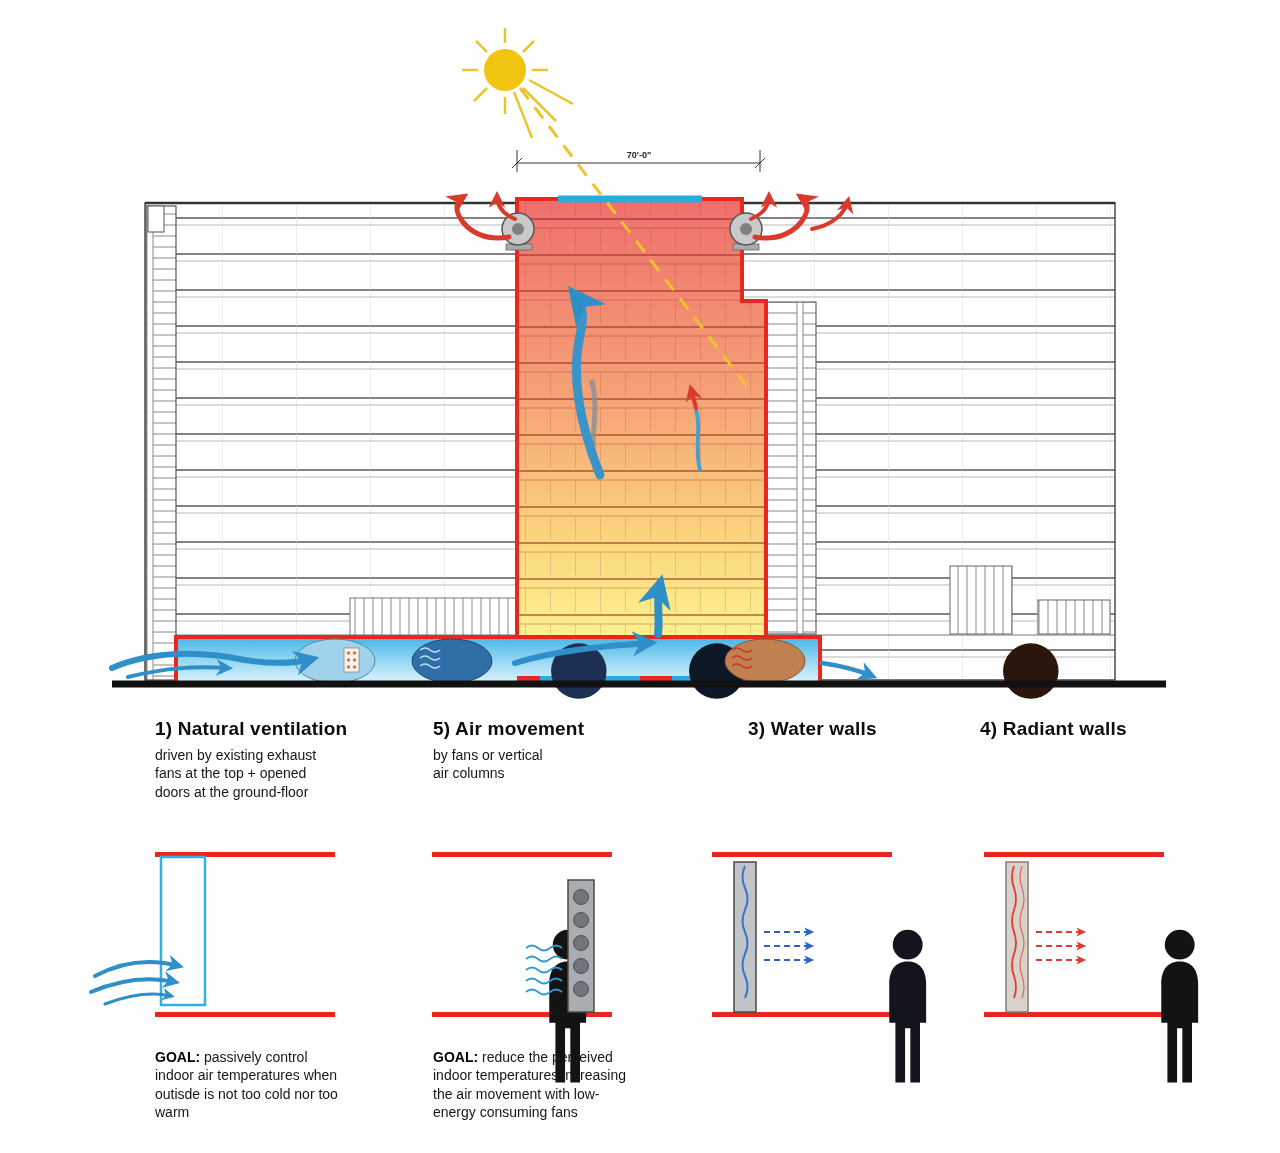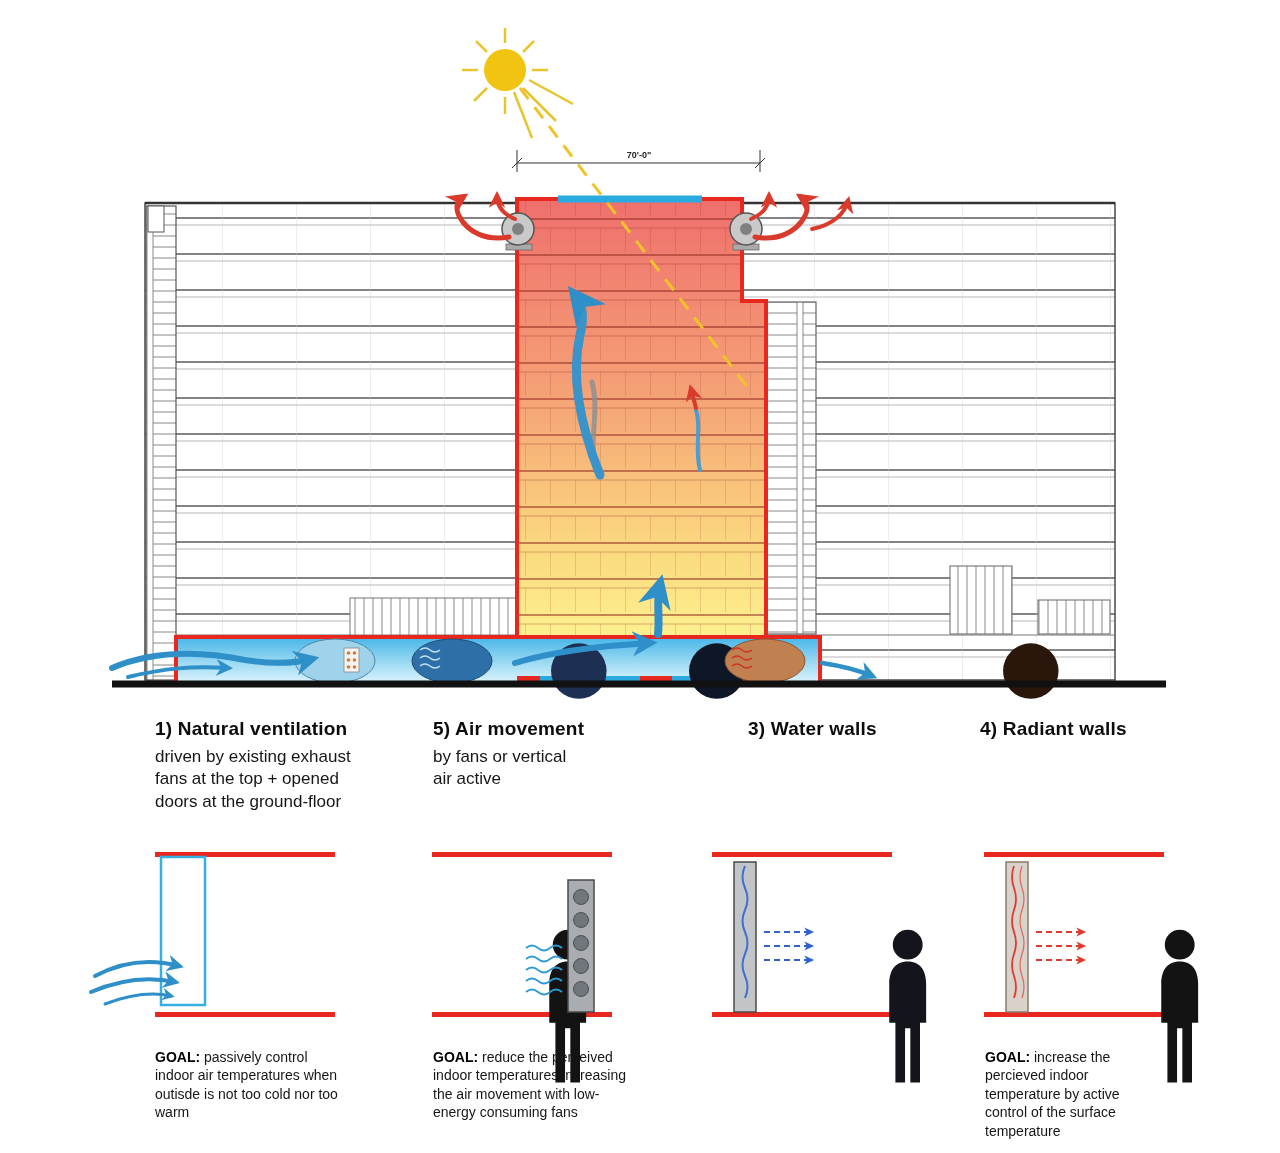--- a/index.html
+++ b/index.html
@@ -1,21 +1,21 @@
 <!DOCTYPE html>
 <html><head>
 <meta charset="utf-8">
 <style>
   html,body{margin:0;padding:0;background:#fff;}
   .canvas{position:relative;width:1280px;height:1153px;background:#fff;overflow:hidden;
           font-family:"Liberation Sans","DejaVu Sans",sans-serif;color:#111;}
   .bldg-svg{position:absolute;left:0;top:0;}
   .col{position:absolute;top:718px;}
   .col h2{margin:0;font-size:19px;font-weight:bold;color:#0c0c0c;letter-spacing:.2px;}
-  .col .sub{margin:6px 0 0 0;font-size:17px;line-height:1.32;white-space:pre-line;color:#161616;}
+  .col .sub{margin:6px 0 0 0;font-size:14px;line-height:1.32;white-space:pre-line;color:#161616;}
   .sdiag{position:absolute;}
   .sdiag svg{overflow:visible;display:block;}
   .goal{position:absolute;top:1034px;font-size:14px;line-height:1.32;color:#161616;}
   .goal b{font-weight:bold;color:#000;}
 </style>
 </head>
 <body>
 
 <div class="canvas">
 
@@ -186,21 +186,21 @@
 
   <div class="col" style="left:155px;width:215px;">
     <h2>1) Natural ventilation</h2>
     <p class="sub">driven by existing exhaust
 fans at the top + opened
 doors at the ground-floor</p>
   </div>
   <div class="col" style="left:433px;width:210px;">
     <h2>5) Air movement</h2>
     <p class="sub">by fans or vertical
-air active</p>
+air columns</p>
   </div>
   <div class="col" style="left:748px;width:190px;">
     <h2>3) Water walls</h2>
   </div>
   <div class="col" style="left:980px;width:185px;">
     <h2>4) Radiant walls</h2>
   </div>
 
   <div class="sdiag" style="left:155px;top:852px;">
     <svg width="180" height="170" viewBox="0 0 180 170">
@@ -268,17 +268,14 @@
       <use href="#person" transform="translate(112,76) scale(0.93)" fill="#131313"></use>
     </svg>
   </div>
 
   <p class="goal" style="left:433px;width:208px;">
     <b>GOAL:</b><span> reduce the perceived indoor temperatures increasing the air movement with low-energy consuming fans</span>
   </p>
   <p class="goal" style="left:155px;width:190px;">
     <b>GOAL:</b><span> passively control indoor air temperatures when outisde is not too cold nor too warm</span>
   </p>
-  <p class="goal" style="left:985px;width:170px;">
-    <b>GOAL:</b><span> increase the percieved indoor temperature by active control of the surface temperature</span>
-  </p>
 
 </div>
 
 </body></html>

